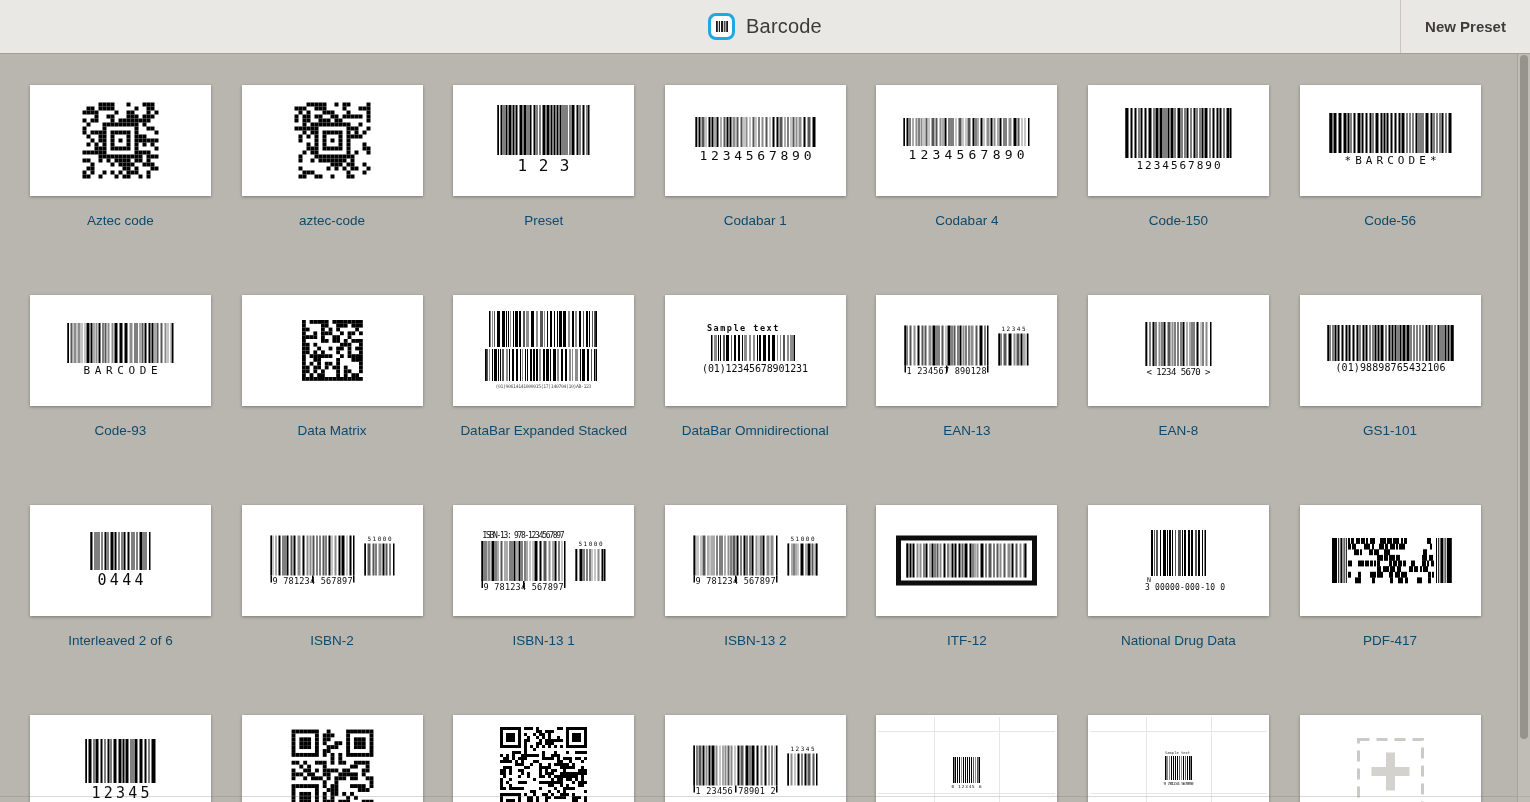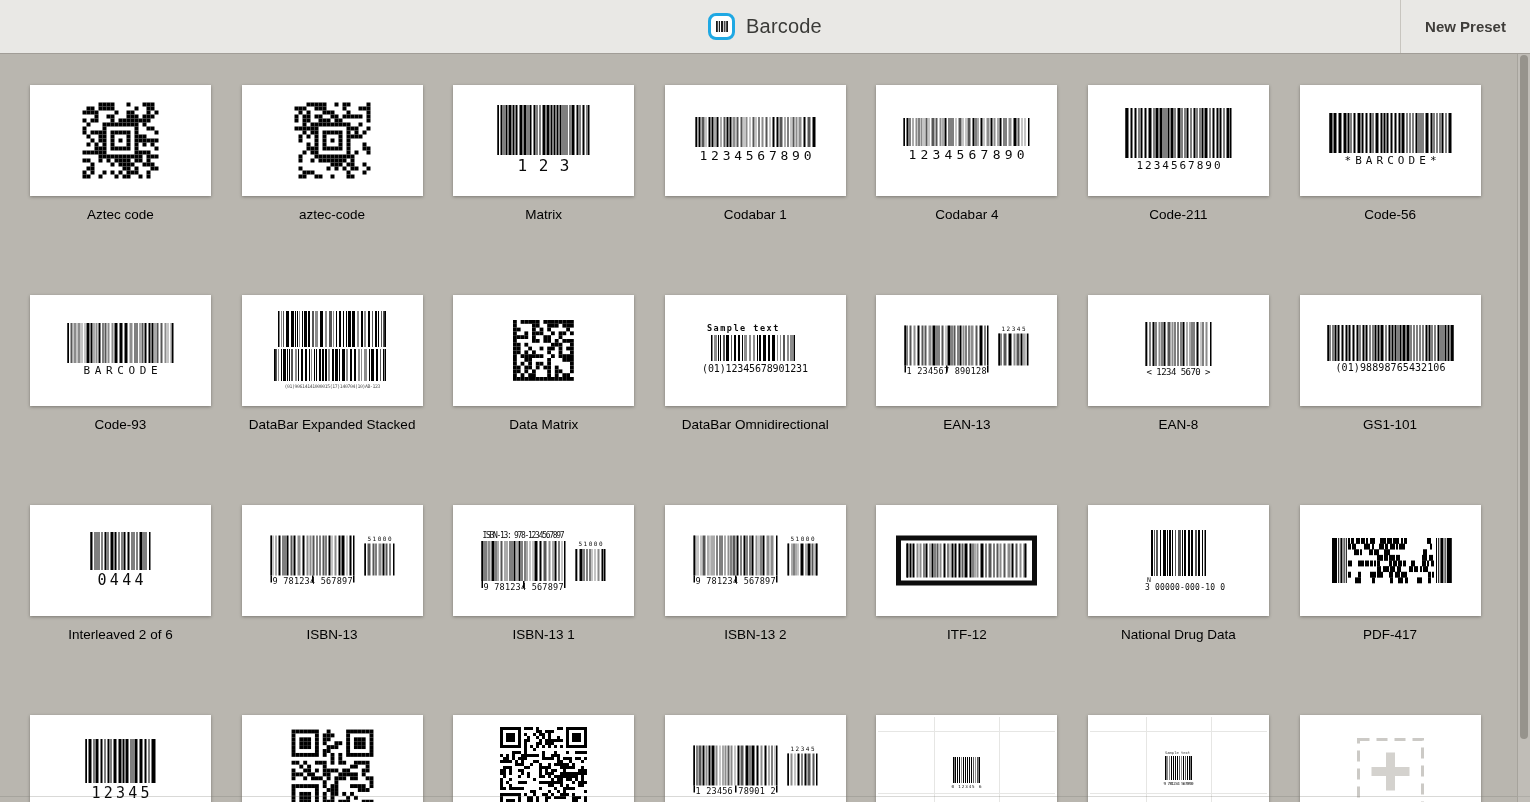--- a/index.html
+++ b/index.html
@@ -25,22 +25,22 @@
     position:absolute;top:85px;left:30px;width:1451px;
     display:grid;grid-template-columns:repeat(7,181px);
     column-gap:30.6px;row-gap:68px;
   }
   .cell{width:181px;height:142px;cursor:pointer;}
   .card{
     width:181px;height:111px;background:#ffffff;
     box-shadow:0 1px 3px rgba(50,48,44,.45);
   }
   .tile-label{
-    margin-top:11px;text-align:center;
-    font-size:13.5px;color:#000000;white-space:nowrap;
+    margin-top:17px;text-align:center;
+    font-size:13.5px;color:#0c4a6e;white-space:nowrap;
   }
   .scrollbar{
     position:absolute;top:54px;right:0;bottom:0;width:12px;
     border-left:1px solid #a6a39c;background:rgba(255,255,255,.10);z-index:9;
   }
   .scroll-thumb{
     position:absolute;top:1px;left:2px;width:8px;height:684px;
     background:#96938c;border-radius:4px;
   }
   .window-edge{
@@ -459,21 +459,21 @@
           <rect x="118.5" y="20" width="3" height="50" fill="#000"></rect>
           <rect x="123.5" y="20" width="2" height="50" fill="#000"></rect>
           <rect x="126.5" y="20" width="1" height="50" fill="#000"></rect>
           <rect x="129.5" y="20" width="2" height="50" fill="#000"></rect>
           <rect x="133.5" y="20" width="1" height="50" fill="#000"></rect>
           <rect x="44.5" y="20" width="1.5" height="50" fill="#000"></rect>
           <rect x="135" y="20" width="1.5" height="50" fill="#000"></rect>
           <text x="90.5" y="86" font-size="16" font-family="&quot;DejaVu Sans Mono&quot;,monospace" fill="#0a0a0a" text-anchor="middle" textLength="52" lengthAdjust="spacing">123</text>
         </svg>
     </div>
-    <div class="tile-label">Matrix</div>
+    <div class="tile-label">Preset</div>
   </div>
 
   <div class="cell">
     <div class="card">
       <svg class="art" width="181" height="111" viewBox="0 0 181 111" id="art-3">
           <rect x="30.5" y="32" width="2" height="30" fill="#565656"></rect>
           <rect x="33.5" y="32" width="2" height="30" fill="#000"></rect>
           <rect x="36.5" y="32" width="3" height="30" fill="#565656"></rect>
           <rect x="40.5" y="32" width="1" height="30" fill="#8c8c8c"></rect>
           <rect x="43.5" y="32" width="2" height="30" fill="#000"></rect>
@@ -599,21 +599,21 @@
           <rect x="124.5" y="23" width="2" height="50" fill="#000"></rect>
           <rect x="128.5" y="23" width="2" height="50" fill="#000"></rect>
           <rect x="131.5" y="23" width="2" height="50" fill="#000"></rect>
           <rect x="135.5" y="23" width="1" height="50" fill="#000"></rect>
           <rect x="138.5" y="23" width="3" height="50" fill="#000"></rect>
           <rect x="37.5" y="23" width="1.5" height="50" fill="#000"></rect>
           <rect x="142" y="23" width="1.5" height="50" fill="#000"></rect>
           <text x="90.5" y="84" font-size="11" font-family="&quot;DejaVu Sans Mono&quot;,monospace" fill="#0a0a0a" text-anchor="middle" textLength="84" lengthAdjust="spacing">1234567890</text>
         </svg>
     </div>
-    <div class="tile-label">Code-211</div>
+    <div class="tile-label">Code-150</div>
   </div>
 
   <div class="cell">
     <div class="card">
       <svg class="art" width="181" height="111" viewBox="0 0 181 111" id="art-6">
           <rect x="29.5" y="28" width="3" height="40" fill="#000"></rect>
           <rect x="33.5" y="28" width="3" height="40" fill="#000"></rect>
           <rect x="38.5" y="28" width="3" height="40" fill="#000"></rect>
           <rect x="43.5" y="28" width="3" height="40" fill="#000"></rect>
           <rect x="47.5" y="28" width="2" height="40" fill="#000"></rect>
@@ -689,99 +689,20 @@
           <rect x="130.5" y="28" width="2" height="40" fill="#565656"></rect>
           <rect x="134.5" y="28" width="2" height="40" fill="#8c8c8c"></rect>
           <rect x="137.5" y="28" width="1" height="40" fill="#8c8c8c"></rect>
           <rect x="140.5" y="28" width="2" height="40" fill="#8c8c8c"></rect>
           <rect x="37.5" y="28" width="1.5" height="40" fill="#000"></rect>
           <rect x="142" y="28" width="1.5" height="40" fill="#000"></rect>
           <text x="90.5" y="79" font-size="11" font-family="&quot;DejaVu Sans Mono&quot;,monospace" fill="#0a0a0a" text-anchor="middle" textLength="74" lengthAdjust="spacing">BARCODE</text>
         </svg>
     </div>
     <div class="tile-label">Code-93</div>
-  </div>
-
-  <div class="cell">
-    <div class="card">
-      <svg class="art" width="181" height="111" viewBox="0 0 181 111" id="art-9">
-          <rect x="36" y="16" width="1" height="36" fill="#000"></rect>
-          <rect x="39" y="16" width="1" height="36" fill="#8c8c8c"></rect>
-          <rect x="41" y="16" width="1" height="36" fill="#565656"></rect>
-          <rect x="44" y="16" width="3" height="36" fill="#000"></rect>
-          <rect x="49" y="16" width="3" height="36" fill="#000"></rect>
-          <rect x="53" y="16" width="1" height="36" fill="#000"></rect>
-          <rect x="55" y="16" width="1" height="36" fill="#000"></rect>
-          <rect x="57" y="16" width="1" height="36" fill="#8c8c8c"></rect>
-          <rect x="60" y="16" width="1" height="36" fill="#000"></rect>
-          <rect x="62" y="16" width="3" height="36" fill="#000"></rect>
-          <rect x="66" y="16" width="2" height="36" fill="#000"></rect>
-          <rect x="70" y="16" width="2" height="36" fill="#565656"></rect>
-          <rect x="73" y="16" width="3" height="36" fill="#8c8c8c"></rect>
-          <rect x="78" y="16" width="3" height="36" fill="#000"></rect>
-          <rect x="83" y="16" width="2" height="36" fill="#8c8c8c"></rect>
-          <rect x="87" y="16" width="3" height="36" fill="#565656"></rect>
-          <rect x="91" y="16" width="1" height="36" fill="#8c8c8c"></rect>
-          <rect x="94" y="16" width="1" height="36" fill="#000"></rect>
-          <rect x="97" y="16" width="2" height="36" fill="#000"></rect>
-          <rect x="101" y="16" width="1" height="36" fill="#000"></rect>
-          <rect x="104" y="16" width="1" height="36" fill="#000"></rect>
-          <rect x="106" y="16" width="3" height="36" fill="#000"></rect>
-          <rect x="110" y="16" width="3" height="36" fill="#000"></rect>
-          <rect x="115" y="16" width="2" height="36" fill="#8c8c8c"></rect>
-          <rect x="119" y="16" width="2" height="36" fill="#000"></rect>
-          <rect x="122" y="16" width="2" height="36" fill="#8c8c8c"></rect>
-          <rect x="126" y="16" width="2" height="36" fill="#000"></rect>
-          <rect x="130" y="16" width="1" height="36" fill="#565656"></rect>
-          <rect x="133" y="16" width="2" height="36" fill="#000"></rect>
-          <rect x="136" y="16" width="1" height="36" fill="#000"></rect>
-          <rect x="139" y="16" width="1" height="36" fill="#565656"></rect>
-          <rect x="141" y="16" width="2" height="36" fill="#565656"></rect>
-          <rect x="36" y="16" width="1.5" height="36" fill="#000"></rect>
-          <rect x="142.5" y="16" width="1.5" height="36" fill="#000"></rect>
-          <rect x="32" y="54" width="3" height="32" fill="#565656"></rect>
-          <rect x="36" y="54" width="1" height="32" fill="#8c8c8c"></rect>
-          <rect x="39" y="54" width="1" height="32" fill="#000"></rect>
-          <rect x="41" y="54" width="3" height="32" fill="#000"></rect>
-          <rect x="45" y="54" width="1" height="32" fill="#000"></rect>
-          <rect x="47" y="54" width="1" height="32" fill="#000"></rect>
-          <rect x="49" y="54" width="2" height="32" fill="#565656"></rect>
-          <rect x="53" y="54" width="2" height="32" fill="#8c8c8c"></rect>
-          <rect x="56" y="54" width="1" height="32" fill="#000"></rect>
-          <rect x="59" y="54" width="2" height="32" fill="#000"></rect>
-          <rect x="63" y="54" width="2" height="32" fill="#000"></rect>
-          <rect x="67" y="54" width="1" height="32" fill="#000"></rect>
-          <rect x="69" y="54" width="1" height="32" fill="#8c8c8c"></rect>
-          <rect x="72" y="54" width="1" height="32" fill="#000"></rect>
-          <rect x="74" y="54" width="1" height="32" fill="#000"></rect>
-          <rect x="77" y="54" width="2" height="32" fill="#000"></rect>
-          <rect x="80" y="54" width="2" height="32" fill="#000"></rect>
-          <rect x="83" y="54" width="2" height="32" fill="#000"></rect>
-          <rect x="86" y="54" width="2" height="32" fill="#8c8c8c"></rect>
-          <rect x="90" y="54" width="2" height="32" fill="#000"></rect>
-          <rect x="93" y="54" width="3" height="32" fill="#000"></rect>
-          <rect x="97" y="54" width="1" height="32" fill="#000"></rect>
-          <rect x="100" y="54" width="3" height="32" fill="#000"></rect>
-          <rect x="104" y="54" width="2" height="32" fill="#8c8c8c"></rect>
-          <rect x="108" y="54" width="2" height="32" fill="#000"></rect>
-          <rect x="112" y="54" width="2" height="32" fill="#000"></rect>
-          <rect x="116" y="54" width="2" height="32" fill="#8c8c8c"></rect>
-          <rect x="119" y="54" width="1" height="32" fill="#8c8c8c"></rect>
-          <rect x="122" y="54" width="3" height="32" fill="#8c8c8c"></rect>
-          <rect x="127" y="54" width="1" height="32" fill="#000"></rect>
-          <rect x="129" y="54" width="3" height="32" fill="#000"></rect>
-          <rect x="134" y="54" width="2" height="32" fill="#000"></rect>
-          <rect x="138" y="54" width="1" height="32" fill="#565656"></rect>
-          <rect x="141" y="54" width="1" height="32" fill="#000"></rect>
-          <rect x="32" y="54" width="1.5" height="32" fill="#000"></rect>
-          <rect x="142.5" y="54" width="1.5" height="32" fill="#000"></rect>
-          <text x="90.5" y="93" font-size="4.8" font-family="&quot;DejaVu Sans Mono&quot;,monospace" fill="#555" text-anchor="middle" textLength="96" lengthAdjust="spacing">(01)90614141000015(17)140704(10)AB-123</text>
-        </svg>
-    </div>
-    <div class="tile-label">DataBar Expanded Stacked</div>
   </div>
 
   <div class="cell">
     <div class="card">
       <svg class="art" width="181" height="111" viewBox="0 0 181 111" id="art-8">
           <rect x="60" y="25" width="3.8" height="3.8" fill="#000"></rect>
           <rect x="67.6" y="25" width="3.8" height="3.8" fill="#000"></rect>
           <rect x="71.4" y="25" width="3.8" height="3.8" fill="#000"></rect>
           <rect x="75.2" y="25" width="3.8" height="3.8" fill="#000"></rect>
           <rect x="79" y="25" width="3.8" height="3.8" fill="#000"></rect>
@@ -925,20 +846,99 @@
           <rect x="109.4" y="82" width="3.8" height="3.8" fill="#000"></rect>
           <rect x="113.19999999999999" y="82" width="3.8" height="3.8" fill="#000"></rect>
           <rect x="117" y="82" width="3.8" height="3.8" fill="#000"></rect>
         </svg>
     </div>
     <div class="tile-label">Data Matrix</div>
   </div>
 
   <div class="cell">
     <div class="card">
+      <svg class="art" width="181" height="111" viewBox="0 0 181 111" id="art-9">
+          <rect x="36" y="16" width="1" height="36" fill="#000"></rect>
+          <rect x="39" y="16" width="1" height="36" fill="#8c8c8c"></rect>
+          <rect x="41" y="16" width="1" height="36" fill="#565656"></rect>
+          <rect x="44" y="16" width="3" height="36" fill="#000"></rect>
+          <rect x="49" y="16" width="3" height="36" fill="#000"></rect>
+          <rect x="53" y="16" width="1" height="36" fill="#000"></rect>
+          <rect x="55" y="16" width="1" height="36" fill="#000"></rect>
+          <rect x="57" y="16" width="1" height="36" fill="#8c8c8c"></rect>
+          <rect x="60" y="16" width="1" height="36" fill="#000"></rect>
+          <rect x="62" y="16" width="3" height="36" fill="#000"></rect>
+          <rect x="66" y="16" width="2" height="36" fill="#000"></rect>
+          <rect x="70" y="16" width="2" height="36" fill="#565656"></rect>
+          <rect x="73" y="16" width="3" height="36" fill="#8c8c8c"></rect>
+          <rect x="78" y="16" width="3" height="36" fill="#000"></rect>
+          <rect x="83" y="16" width="2" height="36" fill="#8c8c8c"></rect>
+          <rect x="87" y="16" width="3" height="36" fill="#565656"></rect>
+          <rect x="91" y="16" width="1" height="36" fill="#8c8c8c"></rect>
+          <rect x="94" y="16" width="1" height="36" fill="#000"></rect>
+          <rect x="97" y="16" width="2" height="36" fill="#000"></rect>
+          <rect x="101" y="16" width="1" height="36" fill="#000"></rect>
+          <rect x="104" y="16" width="1" height="36" fill="#000"></rect>
+          <rect x="106" y="16" width="3" height="36" fill="#000"></rect>
+          <rect x="110" y="16" width="3" height="36" fill="#000"></rect>
+          <rect x="115" y="16" width="2" height="36" fill="#8c8c8c"></rect>
+          <rect x="119" y="16" width="2" height="36" fill="#000"></rect>
+          <rect x="122" y="16" width="2" height="36" fill="#8c8c8c"></rect>
+          <rect x="126" y="16" width="2" height="36" fill="#000"></rect>
+          <rect x="130" y="16" width="1" height="36" fill="#565656"></rect>
+          <rect x="133" y="16" width="2" height="36" fill="#000"></rect>
+          <rect x="136" y="16" width="1" height="36" fill="#000"></rect>
+          <rect x="139" y="16" width="1" height="36" fill="#565656"></rect>
+          <rect x="141" y="16" width="2" height="36" fill="#565656"></rect>
+          <rect x="36" y="16" width="1.5" height="36" fill="#000"></rect>
+          <rect x="142.5" y="16" width="1.5" height="36" fill="#000"></rect>
+          <rect x="32" y="54" width="3" height="32" fill="#565656"></rect>
+          <rect x="36" y="54" width="1" height="32" fill="#8c8c8c"></rect>
+          <rect x="39" y="54" width="1" height="32" fill="#000"></rect>
+          <rect x="41" y="54" width="3" height="32" fill="#000"></rect>
+          <rect x="45" y="54" width="1" height="32" fill="#000"></rect>
+          <rect x="47" y="54" width="1" height="32" fill="#000"></rect>
+          <rect x="49" y="54" width="2" height="32" fill="#565656"></rect>
+          <rect x="53" y="54" width="2" height="32" fill="#8c8c8c"></rect>
+          <rect x="56" y="54" width="1" height="32" fill="#000"></rect>
+          <rect x="59" y="54" width="2" height="32" fill="#000"></rect>
+          <rect x="63" y="54" width="2" height="32" fill="#000"></rect>
+          <rect x="67" y="54" width="1" height="32" fill="#000"></rect>
+          <rect x="69" y="54" width="1" height="32" fill="#8c8c8c"></rect>
+          <rect x="72" y="54" width="1" height="32" fill="#000"></rect>
+          <rect x="74" y="54" width="1" height="32" fill="#000"></rect>
+          <rect x="77" y="54" width="2" height="32" fill="#000"></rect>
+          <rect x="80" y="54" width="2" height="32" fill="#000"></rect>
+          <rect x="83" y="54" width="2" height="32" fill="#000"></rect>
+          <rect x="86" y="54" width="2" height="32" fill="#8c8c8c"></rect>
+          <rect x="90" y="54" width="2" height="32" fill="#000"></rect>
+          <rect x="93" y="54" width="3" height="32" fill="#000"></rect>
+          <rect x="97" y="54" width="1" height="32" fill="#000"></rect>
+          <rect x="100" y="54" width="3" height="32" fill="#000"></rect>
+          <rect x="104" y="54" width="2" height="32" fill="#8c8c8c"></rect>
+          <rect x="108" y="54" width="2" height="32" fill="#000"></rect>
+          <rect x="112" y="54" width="2" height="32" fill="#000"></rect>
+          <rect x="116" y="54" width="2" height="32" fill="#8c8c8c"></rect>
+          <rect x="119" y="54" width="1" height="32" fill="#8c8c8c"></rect>
+          <rect x="122" y="54" width="3" height="32" fill="#8c8c8c"></rect>
+          <rect x="127" y="54" width="1" height="32" fill="#000"></rect>
+          <rect x="129" y="54" width="3" height="32" fill="#000"></rect>
+          <rect x="134" y="54" width="2" height="32" fill="#000"></rect>
+          <rect x="138" y="54" width="1" height="32" fill="#565656"></rect>
+          <rect x="141" y="54" width="1" height="32" fill="#000"></rect>
+          <rect x="32" y="54" width="1.5" height="32" fill="#000"></rect>
+          <rect x="142.5" y="54" width="1.5" height="32" fill="#000"></rect>
+          <text x="90.5" y="93" font-size="4.8" font-family="&quot;DejaVu Sans Mono&quot;,monospace" fill="#555" text-anchor="middle" textLength="96" lengthAdjust="spacing">(01)90614141000015(17)140704(10)AB-123</text>
+        </svg>
+    </div>
+    <div class="tile-label">DataBar Expanded Stacked</div>
+  </div>
+
+  <div class="cell">
+    <div class="card">
       <svg class="art" width="181" height="111" viewBox="0 0 181 111" id="art-10">
           <text x="42" y="36" font-size="8.5" font-family="&quot;DejaVu Sans Mono&quot;,monospace" fill="#0a0a0a" text-anchor="start" font-weight="bold" letter-spacing="1.5">Sample text</text>
           <rect x="46" y="40" width="1" height="26" fill="#565656"></rect>
           <rect x="49" y="40" width="3" height="26" fill="#8c8c8c"></rect>
           <rect x="53" y="40" width="1" height="26" fill="#000"></rect>
           <rect x="55" y="40" width="1" height="26" fill="#000"></rect>
           <rect x="58" y="40" width="2" height="26" fill="#565656"></rect>
           <rect x="61" y="40" width="3" height="26" fill="#000"></rect>
           <rect x="66" y="40" width="1" height="26" fill="#565656"></rect>
           <rect x="69" y="40" width="2" height="26" fill="#000"></rect>
@@ -1170,21 +1170,21 @@
           <rect x="130.5" y="38.5" width="2" height="32" fill="#565656"></rect>
           <rect x="133.5" y="38.5" width="1" height="32" fill="#000"></rect>
           <rect x="136.5" y="38.5" width="3" height="32" fill="#8c8c8c"></rect>
           <rect x="140.5" y="38.5" width="2" height="32" fill="#000"></rect>
           <rect x="143.5" y="38.5" width="2" height="32" fill="#565656"></rect>
           <rect x="147.5" y="38.5" width="1" height="32" fill="#000"></rect>
           <rect x="122.5" y="38.5" width="1.5" height="32" fill="#000"></rect>
           <rect x="151" y="38.5" width="1.5" height="32" fill="#000"></rect>
         </svg>
     </div>
-    <div class="tile-label">ISBN-13</div>
+    <div class="tile-label">ISBN-2</div>
   </div>
 
   <div class="cell">
     <div class="card">
       <svg class="art" width="181" height="111" viewBox="0 0 181 111" id="art-16">
           <text x="70.5" y="33" font-size="8" font-family="&quot;DejaVu Sans Mono&quot;,monospace" fill="#0a0a0a" text-anchor="middle" textLength="82" lengthAdjust="spacing">ISBN-13: 978-1234567897</text>
           <rect x="28.5" y="36" width="1" height="40" fill="#000"></rect>
           <rect x="30.5" y="36" width="1" height="40" fill="#000"></rect>
           <rect x="32.5" y="36" width="1" height="40" fill="#000"></rect>
           <rect x="34.5" y="36" width="3" height="40" fill="#8c8c8c"></rect>

